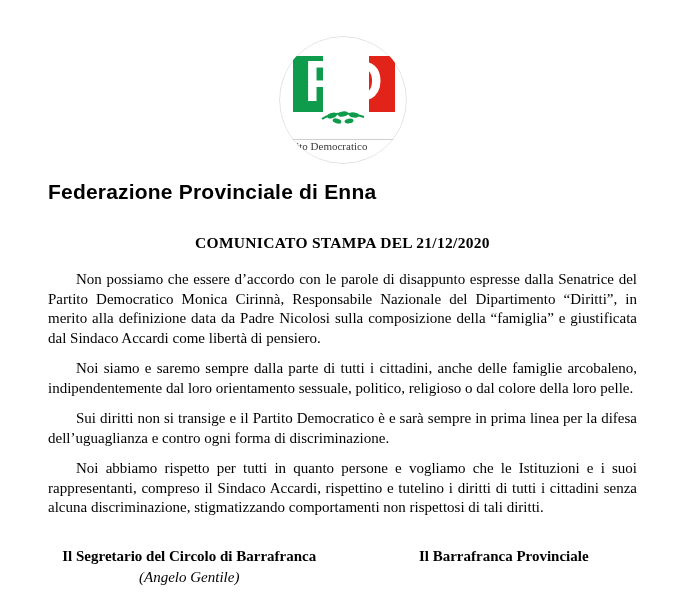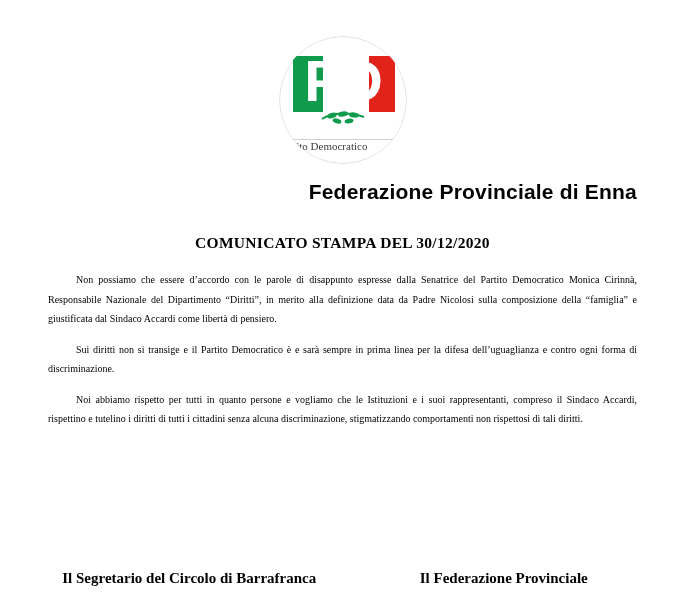--- a/index.html
+++ b/index.html
@@ -107,21 +107,21 @@
     left: 10px;
     right: 10px;
     bottom: 24px;
     height: 1px;
     background: #cfcfcf;
     z-index: 1;
   }
 
   
   .fed-title {
-    text-align: right;
+    text-align: left;
     font-family: "Liberation Sans", sans-serif;
     font-weight: bold;
     font-size: 21px;
     margin-top: 16px;
     letter-spacing: 0.2px;
   }
   .comunicato {
     text-align: center;
     font-family: "Liberation Serif", serif;
     font-weight: bold;
@@ -130,21 +130,21 @@
     letter-spacing: 0.3px;
   }
 
   
   .body-text {
     margin-top: 18px;
   }
   .body-text p {
     margin: 0 0 11px 0;
     font-family: "Liberation Serif", serif;
-    font-size: 10px;
+    font-size: 15px;
     line-height: 19.5px;
     text-align: justify;
     text-indent: 28px;
   }
 
   
   .sig-area {
     position: absolute;
     left: 40px;
     right: 40px;
@@ -195,32 +195,34 @@
           <ellipse cx="29" cy="11" rx="4.5" ry="2.4" fill="#0f9b4c" transform="rotate(-10 29 11)"></ellipse>
         </svg>
       </div>
       <div class="bottom-bar"></div>
       <div class="caption">Partito Democratico</div>
     </div>
   </div>
 
   <div class="fed-title">Federazione Provinciale di Enna</div>
 
-  <div class="comunicato">COMUNICATO STAMPA DEL 30/12/2020</div>
+  <div class="comunicato">COMUNICATO STAMPA DEL 21/12/2020</div>
 
   <div class="body-text">
     <p>Non possiamo che essere d’accordo con le parole di disappunto espresse dalla Senatrice del Partito Democratico Monica Cirinnà, Responsabile Nazionale del Dipartimento “Diritti”, in merito alla definizione data da Padre Nicolosi sulla composizione della “famiglia” e giustificata dal Sindaco Accardi come libertà di pensiero.</p>
+    <p>Noi siamo e saremo sempre dalla parte di tutti i cittadini, anche delle famiglie arcobaleno, indipendentemente dal loro orientamento sessuale, politico, religioso o dal colore della loro pelle.</p>
     <p>Sui diritti non si transige e il Partito Democratico è e sarà sempre in prima linea per la difesa dell’uguaglianza e contro ogni forma di discriminazione.</p>
     <p>Noi abbiamo rispetto per tutti in quanto persone e vogliamo che le Istituzioni e i suoi rappresentanti, compreso il Sindaco Accardi, rispettino e tutelino i diritti di tutti i cittadini senza alcuna discriminazione, stigmatizzando comportamenti non rispettosi di tali diritti.</p>
   </div>
 
   <div class="sig-area">
     <div class="sig-row">
       <div class="sig-col">
         <div class="sig-role">Il Segretario del Circolo di Barrafranca</div>
+        <div class="sig-name">(Angelo Gentile)</div>
       </div>
       <div class="sig-col">
-        <div class="sig-role">Il Federazione Provinciale</div>
+        <div class="sig-role">Il Barrafranca Provinciale</div>
       </div>
     </div>
   </div>
 
 </div>
 
 </body></html>

